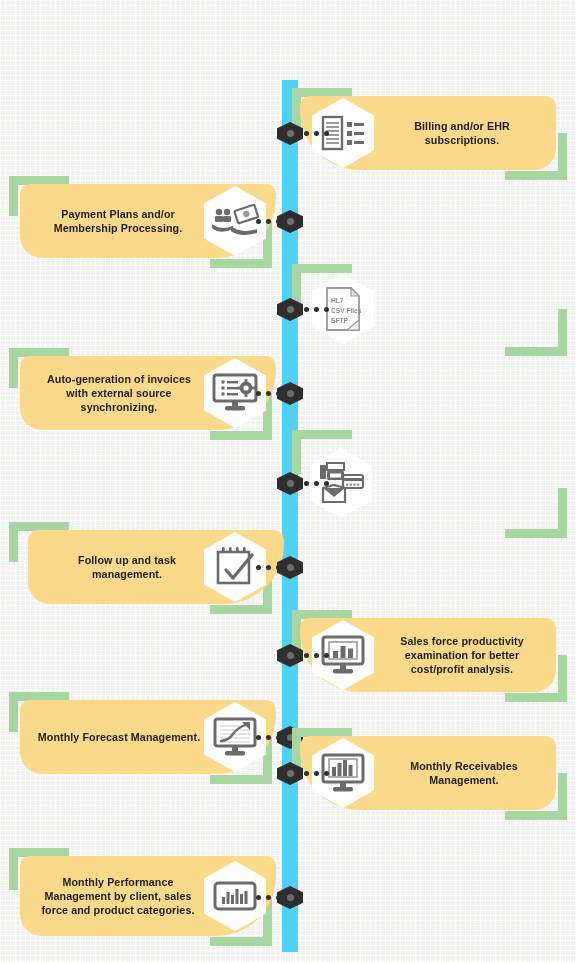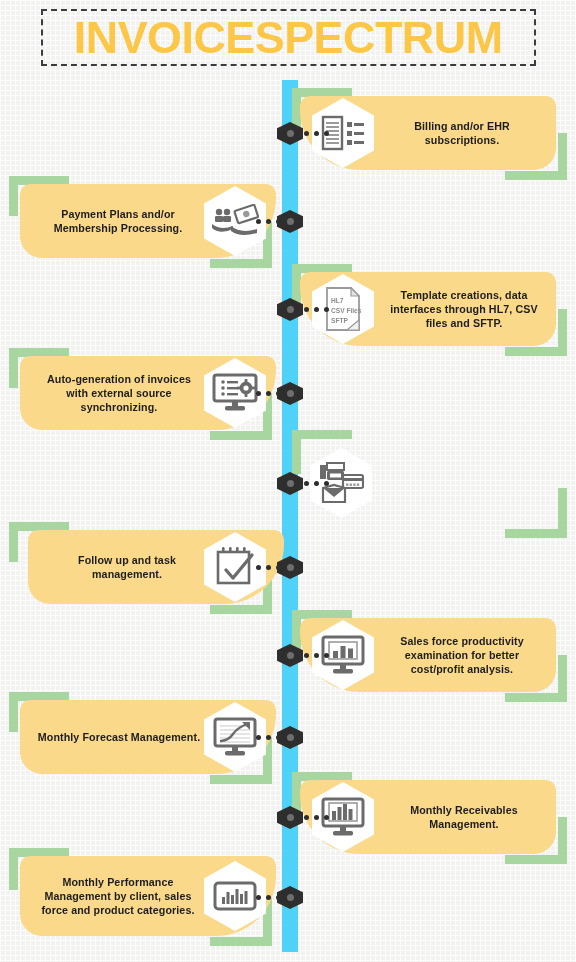--- a/index.html
+++ b/index.html
@@ -96,23 +96,20 @@
     position:absolute; height:5px;
     display:flex; align-items:center; gap:5px;
   }
   .dots i{ width:5px; height:5px; border-radius:50%; background:#2e2e2e; display:block; }
 </style>
 </head>
 <body>
 
 <div id="stage">
 
-  <div class="header">
-    <div class="header-title">INVOICESPECTRUM</div>
-  </div>
 
   <div class="spine"></div>
 
   <div class="row" style="top:176px;height:92px;">
     <div class="accent-h" style="left:9px;top:0px;width:60px;"></div>
     <div class="accent-v" style="left:9px;top:0px;height:40px;"></div>
     <div class="accent-h" style="left:210px;top:83px;width:62px;"></div>
     <div class="accent-v" style="left:263px;top:45px;height:38px;"></div>
     <div class="card left" style="left:20px;top:8px;width:256px;height:74px;">
       <div class="card-text" style="margin-left:10px;width:176px;">Payment Plans and/or Membership Processing.</div>
@@ -180,23 +177,20 @@
         <i></i>
         <i></i>
       </div>
   </div>
 
   <div class="row" style="top:264px;height:92px;">
     <div class="accent-h" style="left:292px;top:0px;width:60px;"></div>
     <div class="accent-v" style="left:292px;top:0px;height:40px;"></div>
     <div class="accent-h" style="left:505px;top:83px;width:62px;"></div>
     <div class="accent-v" style="left:558px;top:45px;height:38px;"></div>
-    <div class="card right" style="left:300px;top:8px;width:256px;height:74px;">
-      <div class="card-text" style="margin-left:74px;width:180px;">Template creations, data interfaces through HL7, CSV files and SFTP.</div>
-    </div>
     <div class="hexbadge" style="left:312px;top:10px;">
       <svg width="38" height="46" viewBox="0 0 38 46">
         <path d="M3 2 H27 L35 10 V44 H3 Z" fill="#fff" stroke="#9a9a9a" stroke-width="1.8"></path>
         <path d="M27 2 L27 10 L35 10 Z" fill="#e3e3e3" stroke="#9a9a9a" stroke-width="1.2"></path>
         <path d="M35 34 L23 44 H35 Z" fill="#f2f2f0" stroke="#9a9a9a" stroke-width="1.2"></path>
         <text x="7" y="17" font-family="Liberation Sans, sans-serif" font-size="6.6" fill="#8b8b8b" font-weight="bold">HL7</text>
         <text x="7" y="27" font-family="Liberation Sans, sans-serif" font-size="6.6" fill="#8b8b8b" font-weight="bold">CSV Files</text>
         <text x="7" y="37" font-family="Liberation Sans, sans-serif" font-size="6.6" fill="#8b8b8b" font-weight="bold">SFTP</text>
       </svg>
     </div>
@@ -380,21 +374,21 @@
     <div class="node" style="left:277px;top:34px;">
         <span class="core"></span>
       </div>
     <div class="dots" style="left:256px;top:43px;">
         <i></i>
         <i></i>
         <i></i>
       </div>
   </div>
 
-  <div class="row" style="top:772px;height:92px;padding-left:12px;">
+  <div class="row" style="top:728px;height:92px;padding-left:12px;">
     <div class="accent-h" style="left:292px;top:0px;width:60px;"></div>
     <div class="accent-v" style="left:292px;top:0px;height:40px;"></div>
     <div class="accent-h" style="left:505px;top:83px;width:62px;"></div>
     <div class="accent-v" style="left:558px;top:45px;height:38px;"></div>
     <div class="card right" style="left:300px;top:8px;width:256px;height:74px;">
       <div class="card-text" style="margin-left:76px;width:176px;">Monthly Receivables Management.</div>
     </div>
     <div class="hexbadge" style="left:312px;top:10px;">
       <svg width="44" height="40" viewBox="0 0 44 40">
         <rect x="2" y="2" width="40" height="27" rx="2.6" fill="#fff" stroke="#6b6b6b" stroke-width="3"></rect>

